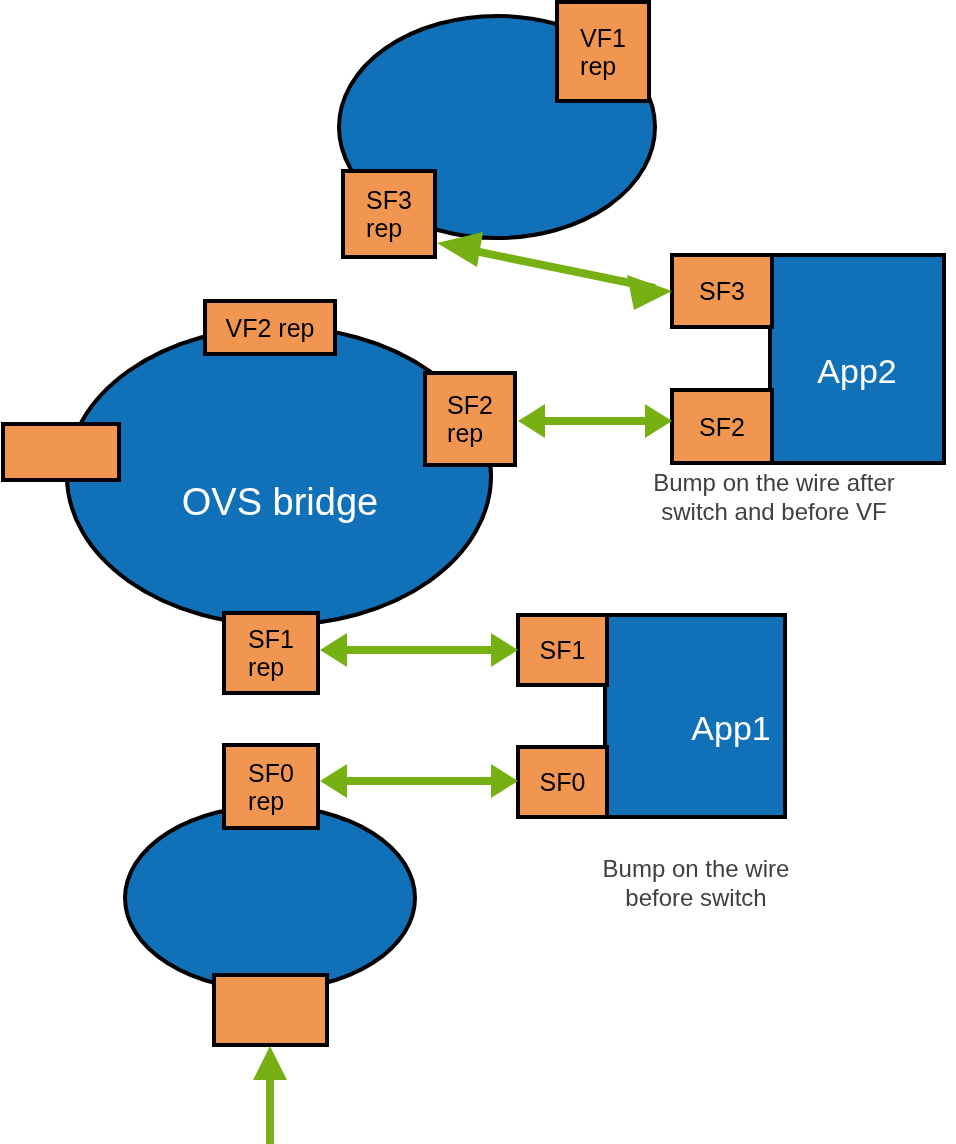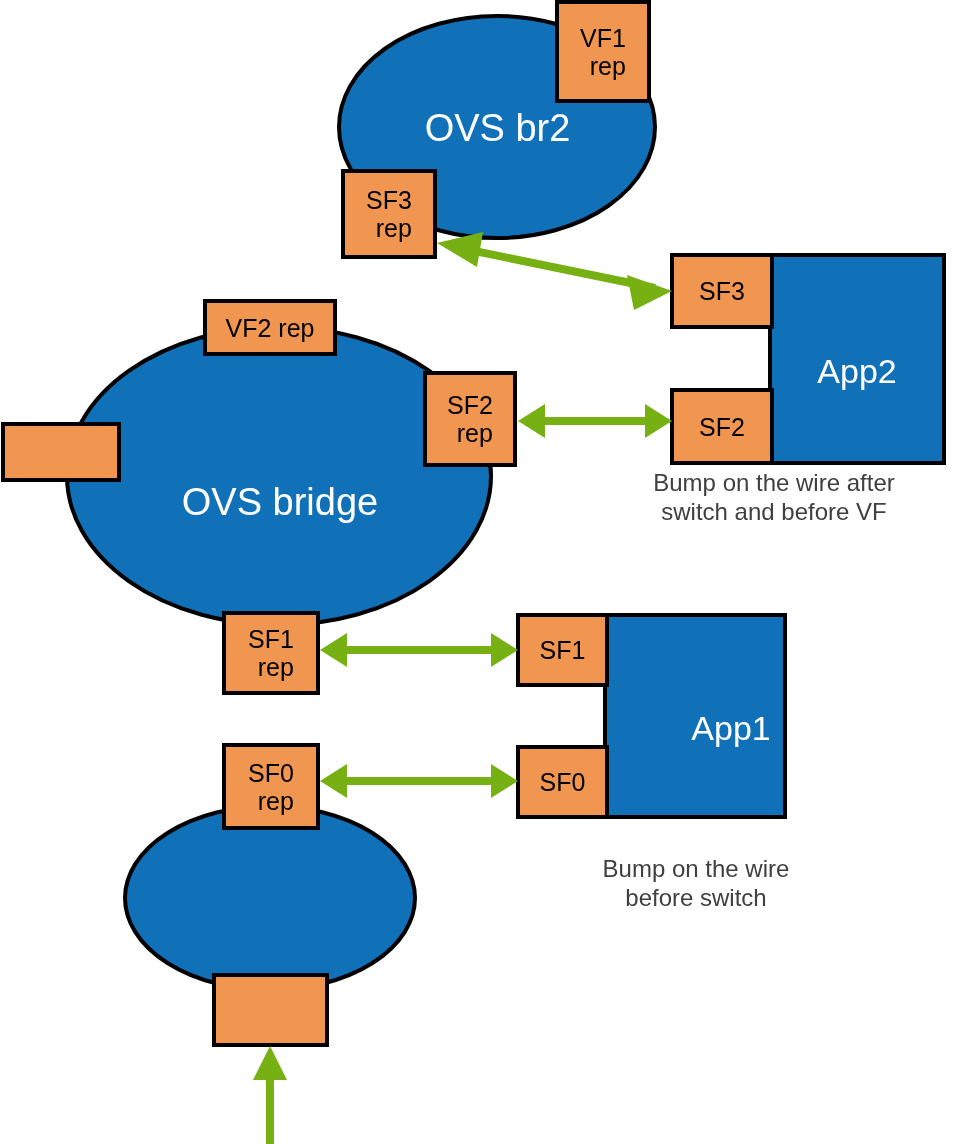--- a/index.html
+++ b/index.html
@@ -20,21 +20,21 @@
   #canvas svg {
     position: absolute;
     left: 0;
     top: 0;
   }
   .node-label {
     position: absolute;
     display: flex;
     align-items: center;
     justify-content: center;
-    text-align: right;
+    text-align: left;
     line-height: 1.12;
     pointer-events: none;
     white-space: pre-line;
   }
   .ellipse-label {
     color: #ffffff;
     font-size: 38px;
   }
   .app-label {
     color: #ffffff;
@@ -115,21 +115,20 @@
       <polygon points="518,781 491,764 491,798" fill="#76B013"></polygon>
     </g>
 
     <g>
       <line x1="270" y1="1144" x2="270" y2="1068" stroke="#76B013" stroke-width="8"></line>
       <polygon points="270,1046 253,1080 287,1080" fill="#76B013"></polygon>
     </g>
 
   </svg>
 
-  <div class="node-label ellipse-label" style="left:400px; top:105px; width:195px; height:46px;">OVS br2</div>
 
   <div class="node-label ellipse-label" style="left:155px; top:479px; width:250px; height:46px;">OVS bridge</div>
 
 
   <div class="node-label app-label" style="left:770px; top:337px; width:174px; height:44px;">App2</div>
 
   <div class="node-label app-label" style="left:641px; top:694px; width:180px; height:44px;">App1</div>
 
   <div class="node-label port-label" style="left:557px; top:2px; width:92px; height:99px;">VF1
 rep</div>

